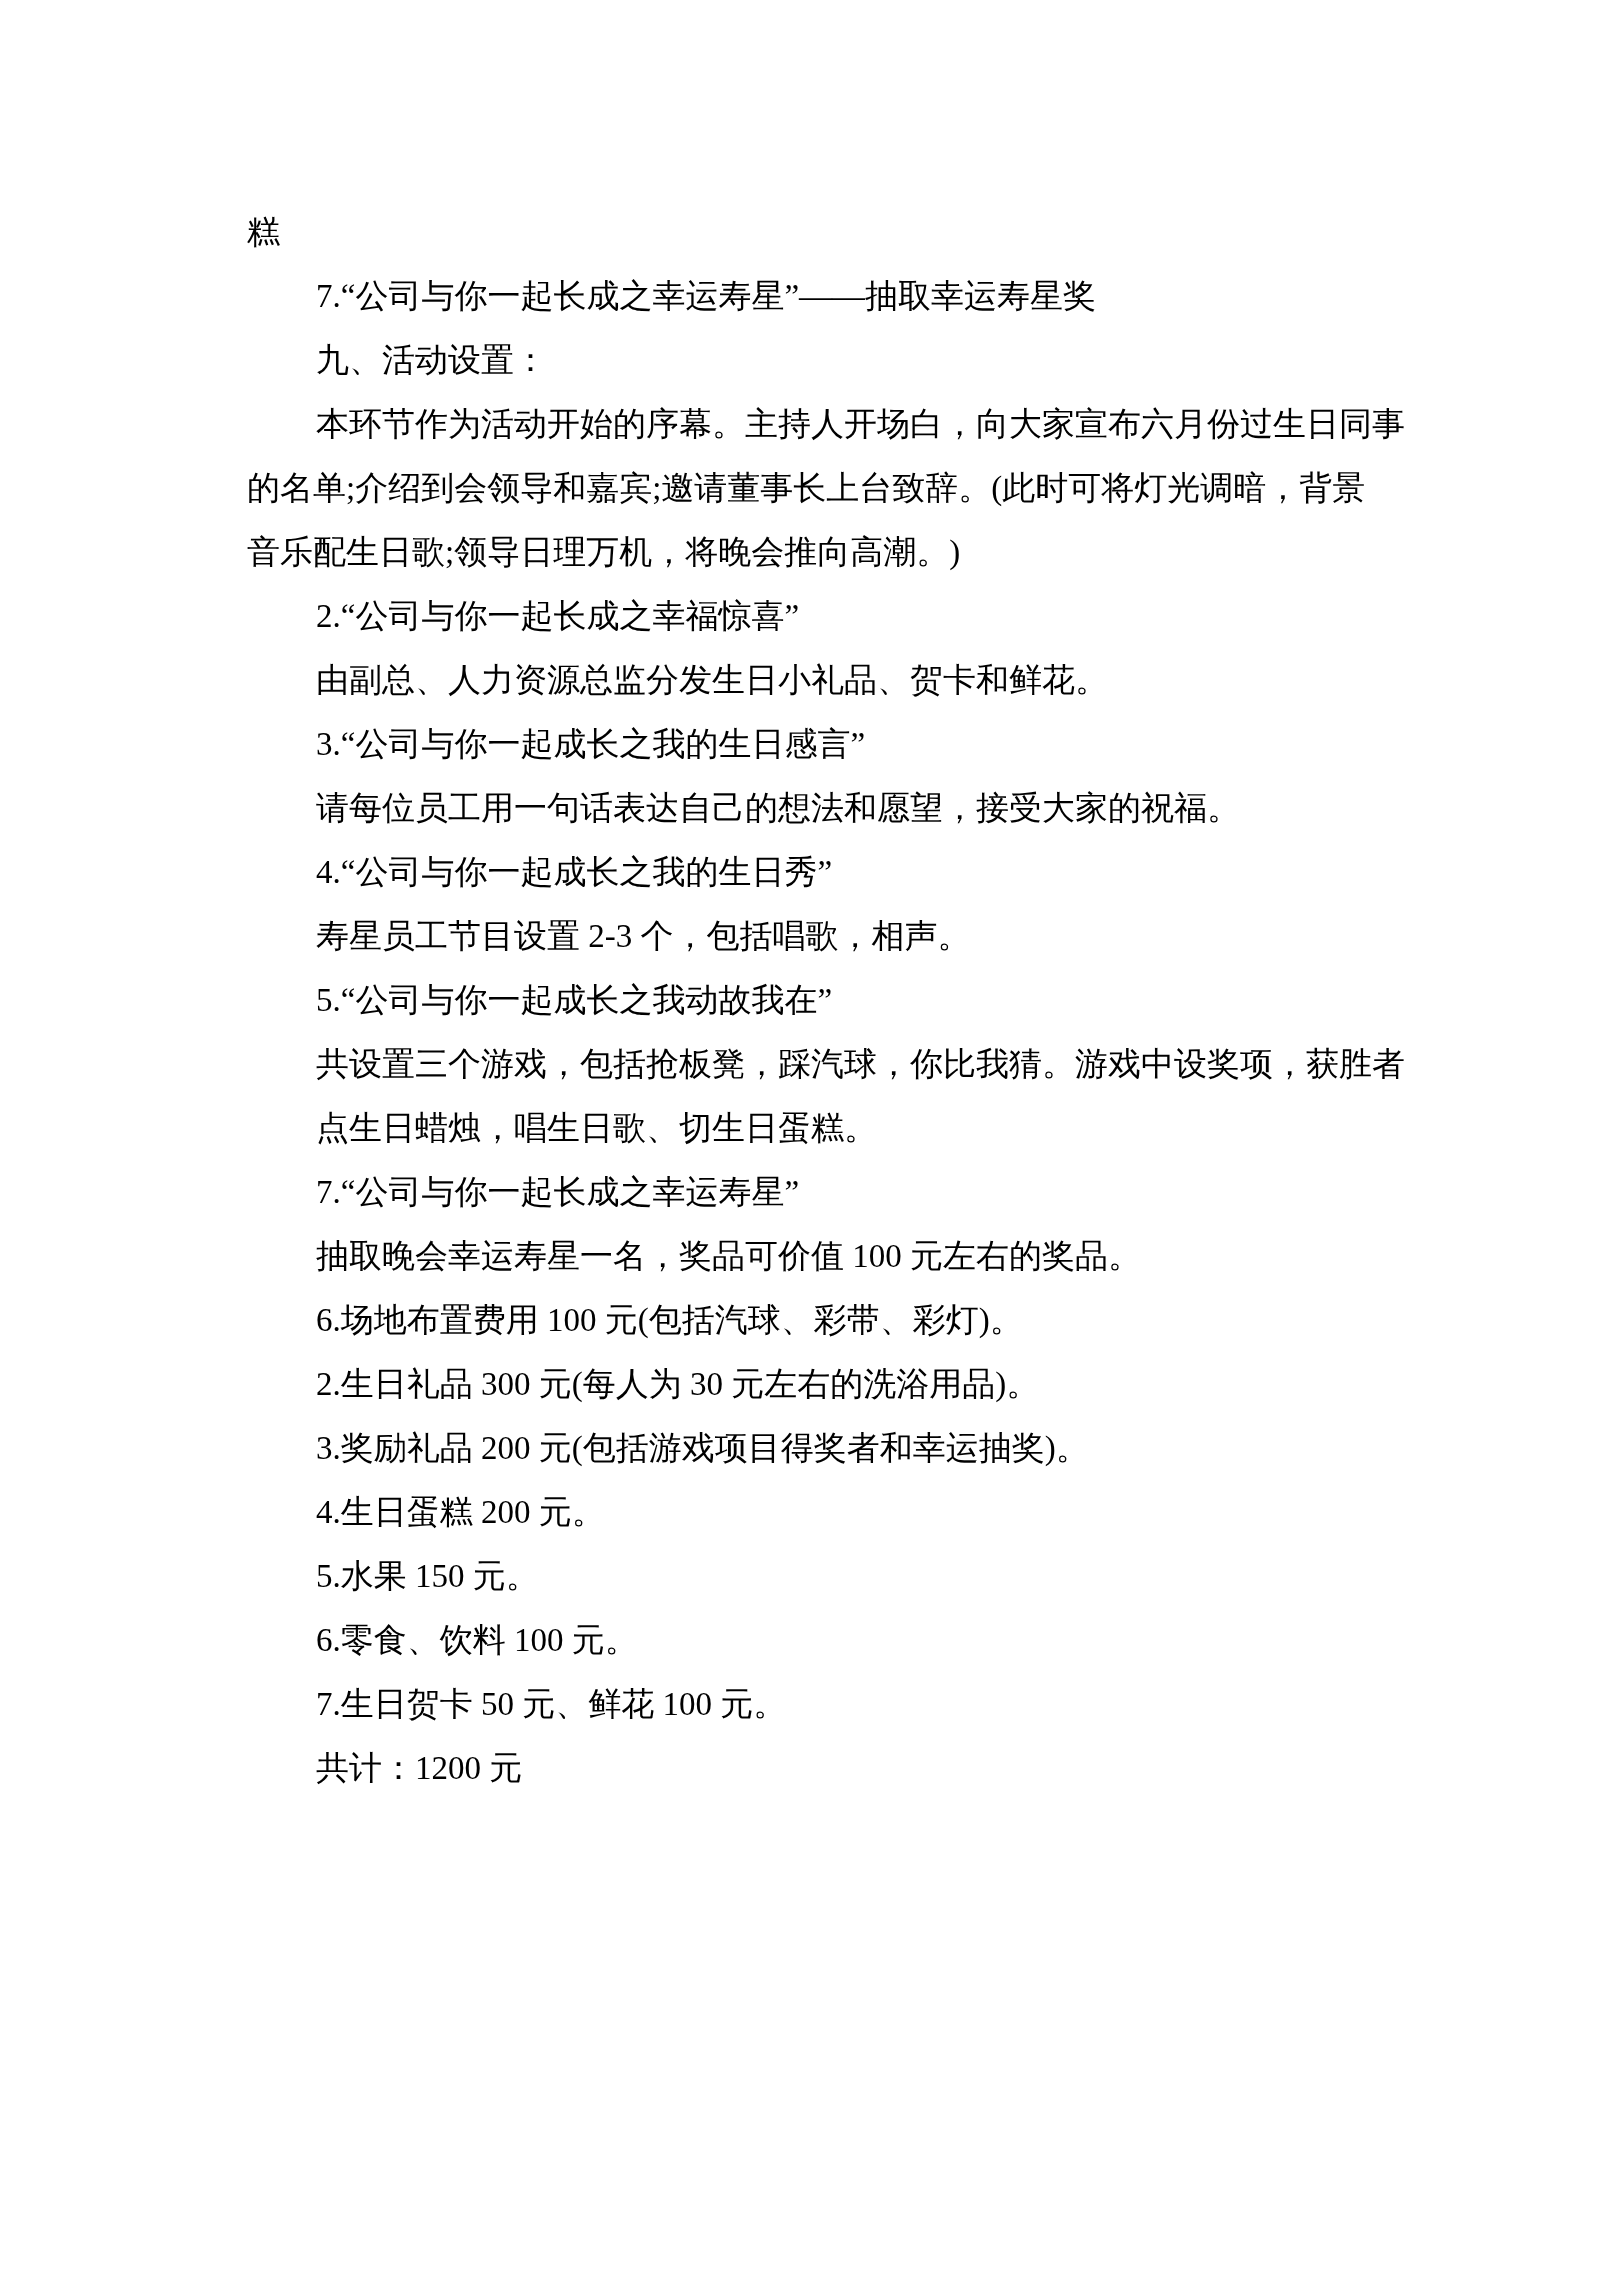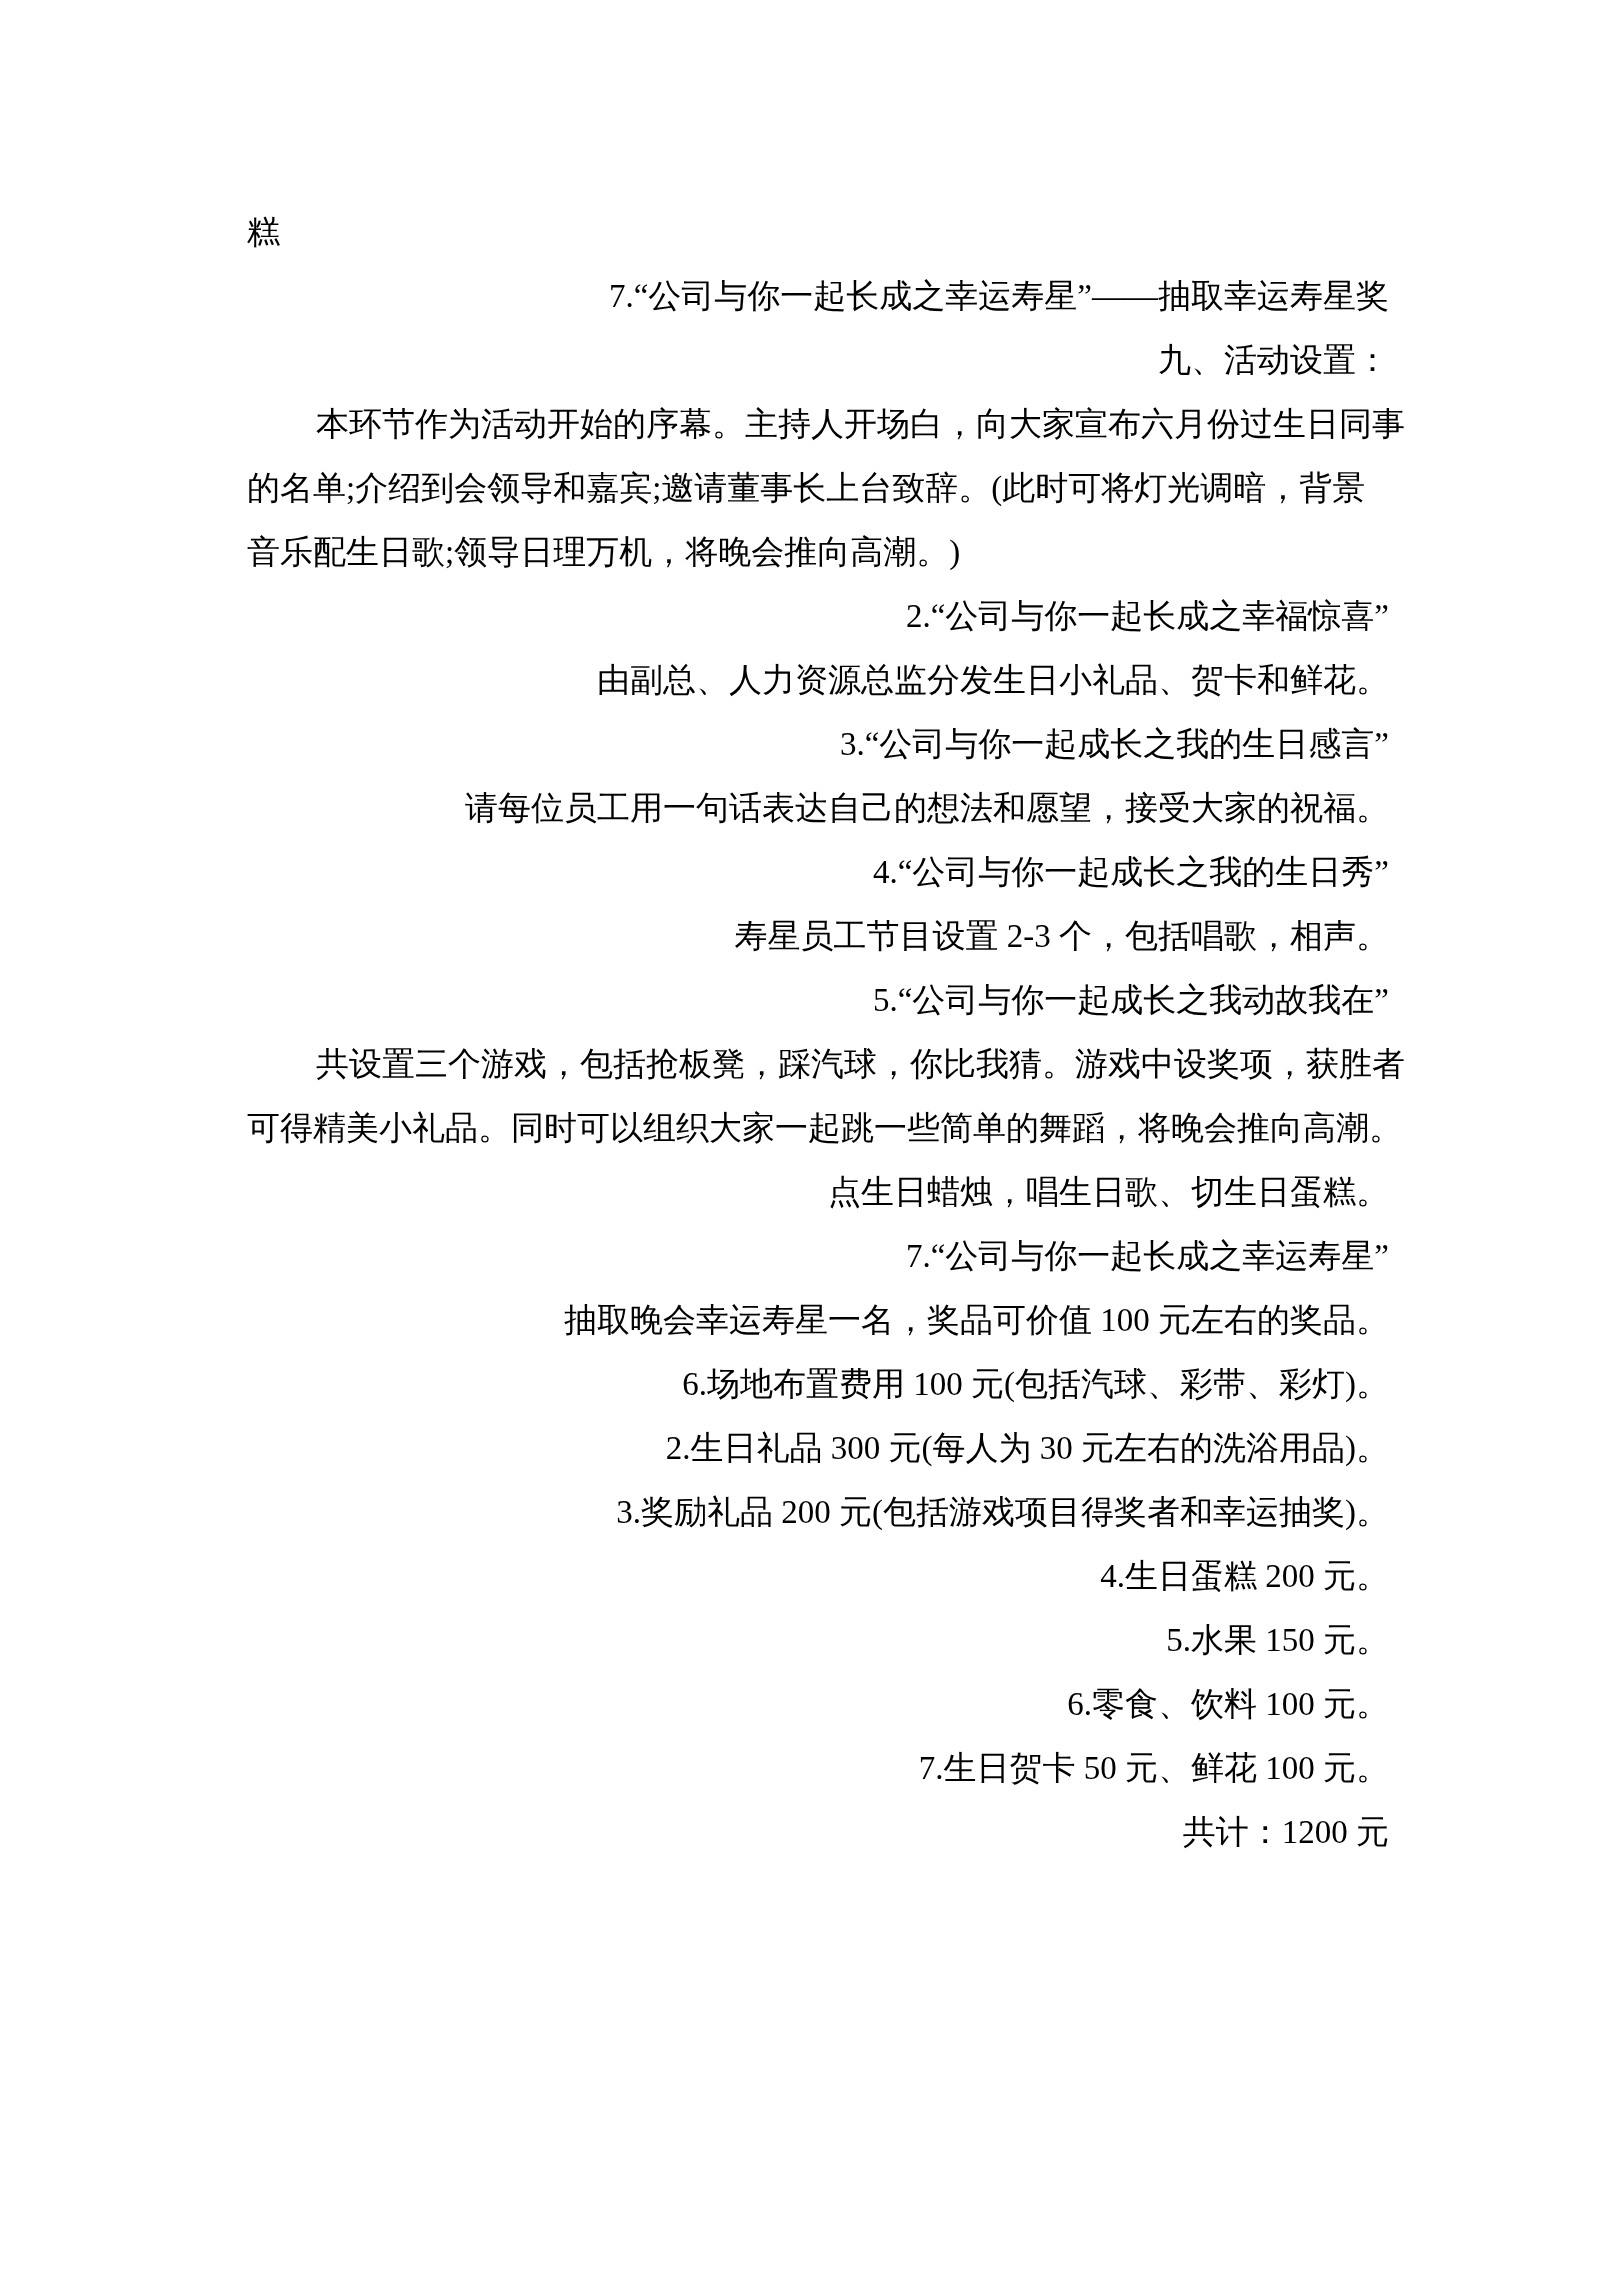--- a/index.html
+++ b/index.html
@@ -29,21 +29,20 @@
     line-height: 64px;
     font-weight: 400;
   }
   .line {
     height: 64px;
     white-space: pre;
     letter-spacing: 0px;
   }
   .line.indent {
     padding-left: 69px;
-    text-align: right;
   }
 </style>
 </head>
 <body>
 
 <div class="page">
   <div class="text-block" style="color: rgb(0, 0, 0);">
       <div class="line">糕</div>
       <div class="line indent">7.“公司与你一起长成之幸运寿星”——抽取幸运寿星奖</div>
       <div class="line indent">九、活动设置：</div>
@@ -51,21 +50,20 @@
       <div class="line">的名单;介绍到会领导和嘉宾;邀请董事长上台致辞。(此时可将灯光调暗，背景</div>
       <div class="line">音乐配生日歌;领导日理万机，将晚会推向高潮。)</div>
       <div class="line indent">2.“公司与你一起长成之幸福惊喜”</div>
       <div class="line indent">由副总、人力资源总监分发生日小礼品、贺卡和鲜花。</div>
       <div class="line indent">3.“公司与你一起成长之我的生日感言”</div>
       <div class="line indent">请每位员工用一句话表达自己的想法和愿望，接受大家的祝福。</div>
       <div class="line indent">4.“公司与你一起成长之我的生日秀”</div>
       <div class="line indent">寿星员工节目设置 2-3 个，包括唱歌，相声。</div>
       <div class="line indent">5.“公司与你一起成长之我动故我在”</div>
       <div class="line indent">共设置三个游戏，包括抢板凳，踩汽球，你比我猜。游戏中设奖项，获胜者</div>
-      <div class="line">可得精美小礼品。同时可以组织大家一起跳一些简单的舞蹈，将晚会推向高潮。</div>
       <div class="line indent">点生日蜡烛，唱生日歌、切生日蛋糕。</div>
       <div class="line indent">7.“公司与你一起长成之幸运寿星”</div>
       <div class="line indent">抽取晚会幸运寿星一名，奖品可价值 100 元左右的奖品。</div>
       <div class="line indent">6.场地布置费用 100 元(包括汽球、彩带、彩灯)。</div>
       <div class="line indent">2.生日礼品 300 元(每人为 30 元左右的洗浴用品)。</div>
       <div class="line indent">3.奖励礼品 200 元(包括游戏项目得奖者和幸运抽奖)。</div>
       <div class="line indent">4.生日蛋糕 200 元。</div>
       <div class="line indent">5.水果 150 元。</div>
       <div class="line indent">6.零食、饮料 100 元。</div>
       <div class="line indent">7.生日贺卡 50 元、鲜花 100 元。</div>

